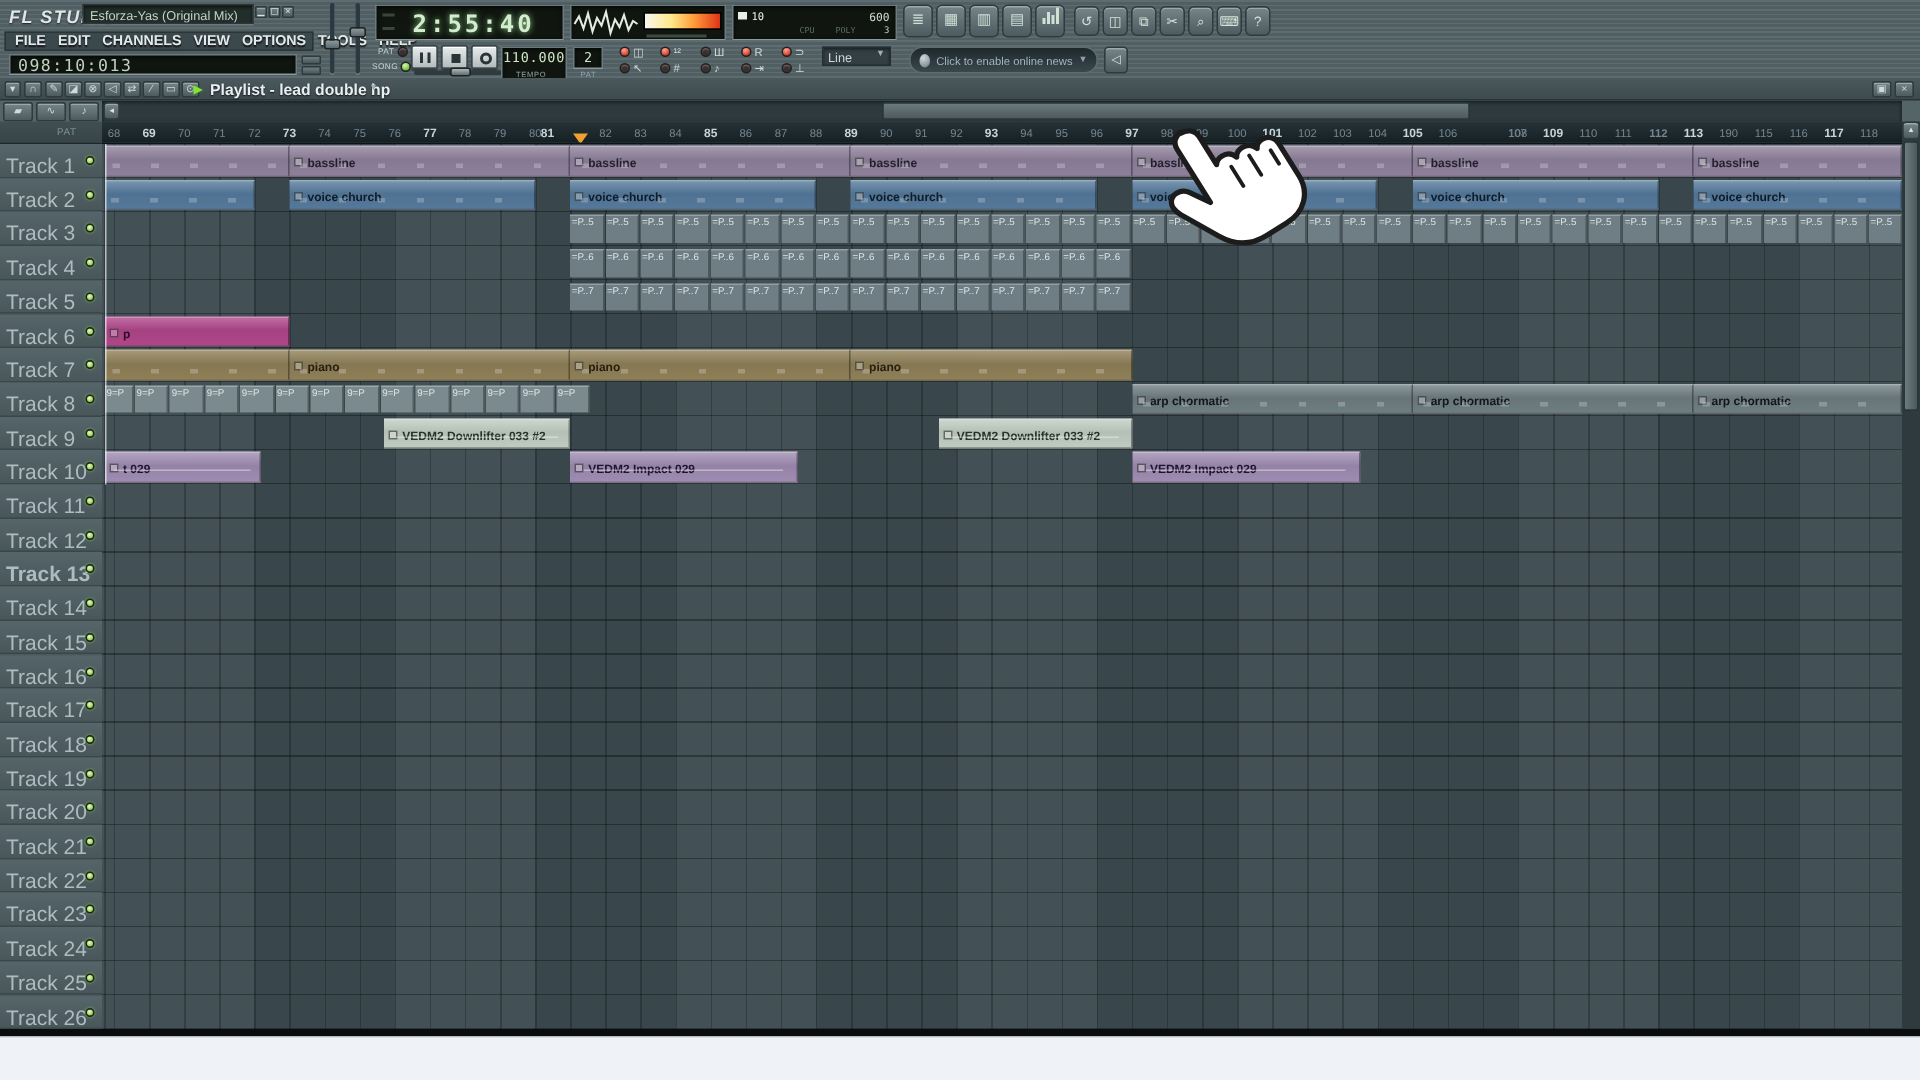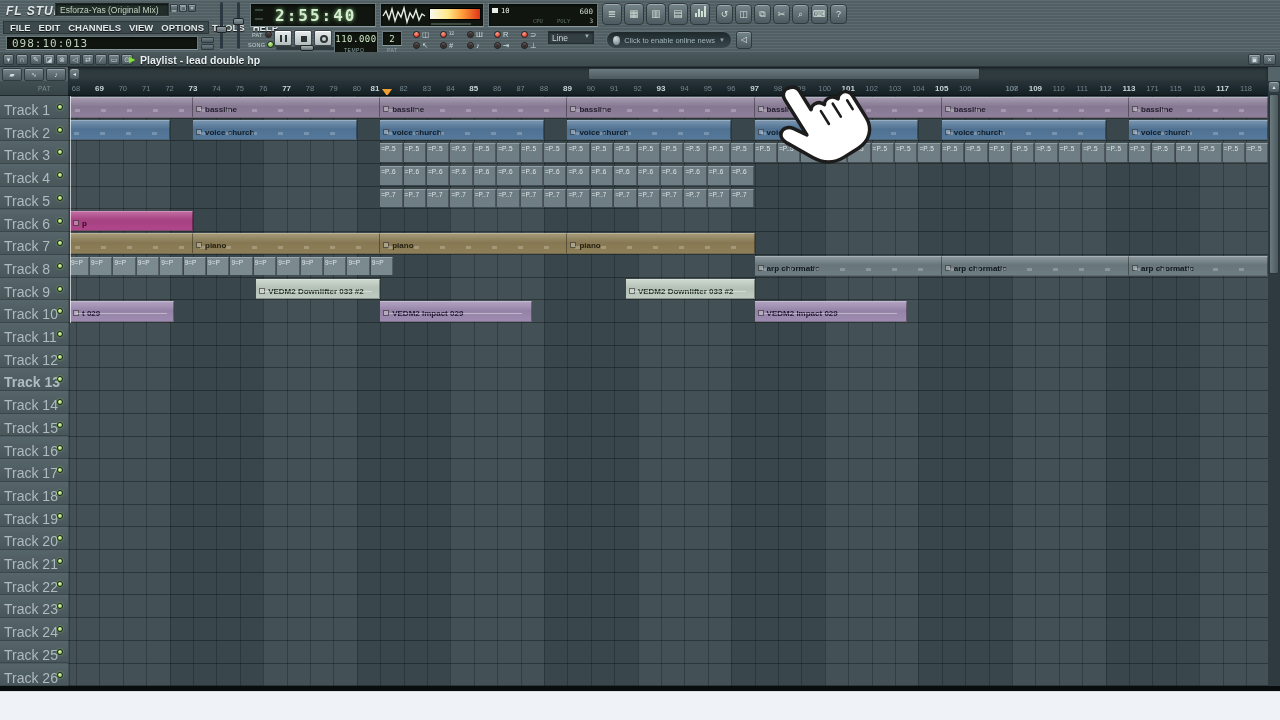--- a/index.html
+++ b/index.html
@@ -333,21 +333,21 @@
       <span class="tick" style="left: 68.2px;">71</span>
       <span class="tick" style="left: 91.6px;">72</span>
       <span class="tick accent" style="left: 115px;">73</span>
       <span class="tick" style="left: 138.4px;">74</span>
       <span class="tick" style="left: 161.8px;">75</span>
       <span class="tick" style="left: 185.2px;">76</span>
       <span class="tick accent" style="left: 208.6px;">77</span>
       <span class="tick" style="left: 232px;">78</span>
       <span class="tick" style="left: 255.4px;">79</span>
       <span class="tick" style="left: 278.8px;">80</span>
-      <span class="tick accent" style="left: 297px;">81</span>
+      <span class="tick accent" style="left: 287px;">81</span>
       <span class="tick" style="left: 325.6px;">82</span>
       <span class="tick" style="left: 349px;">83</span>
       <span class="tick" style="left: 372.4px;">84</span>
       <span class="tick accent" style="left: 395.8px;">85</span>
       <span class="tick" style="left: 419.2px;">86</span>
       <span class="tick" style="left: 442.6px;">87</span>
       <span class="tick" style="left: 466px;">88</span>
       <span class="tick accent" style="left: 489.4px;">89</span>
       <span class="tick" style="left: 512.8px;">90</span>
       <span class="tick" style="left: 536.2px;">91</span>
@@ -366,21 +366,21 @@
       <span class="tick" style="left: 840.4px;">104</span>
       <span class="tick accent" style="left: 863.8px;">105</span>
       <span class="tick" style="left: 887.2px;">106</span>
       <span class="tick" style="left: 910.6px; margin-left: 23px;">107</span>
       <span class="tick" style="left: 934px;">108</span>
       <span class="tick accent" style="left: 957.4px;">109</span>
       <span class="tick" style="left: 980.8px;">110</span>
       <span class="tick" style="left: 1004.2px;">111</span>
       <span class="tick" style="left: 1027.6px; font-weight: bold;">112</span>
       <span class="tick accent" style="left: 1051px;">113</span>
-      <span class="tick" style="left: 1074.4px;">171</span>
+      <span class="tick" style="left: 1074.4px;">190</span>
       <span class="tick" style="left: 1097.8px;">115</span>
       <span class="tick" style="left: 1121.2px;">116</span>
       <span class="tick accent" style="left: 1144.6px;">117</span>
       <span class="tick" style="left: 1168px;">118</span>
       <div id="playhead" style="left: 314.22px; border-top: 7px solid rgb(240, 160, 48);"></div>
     </div>
 
   <div id="trackheads" class="abs">
       <div class="throw" style="top: 0px; height: 22.7px;">
         <span class="nm">Track 1</span>

